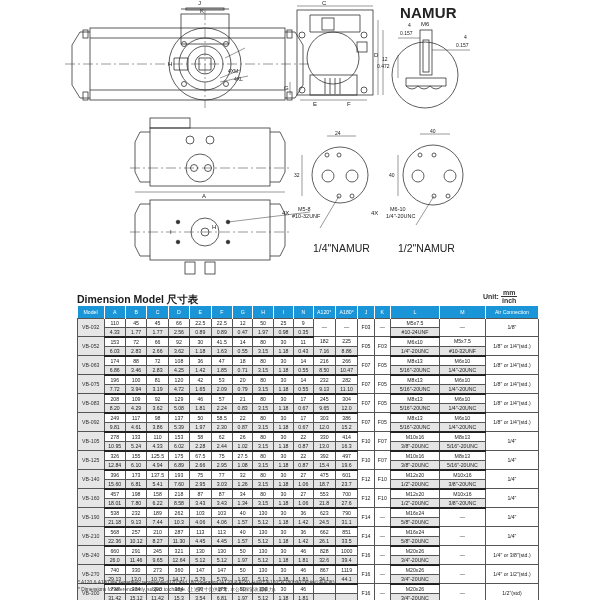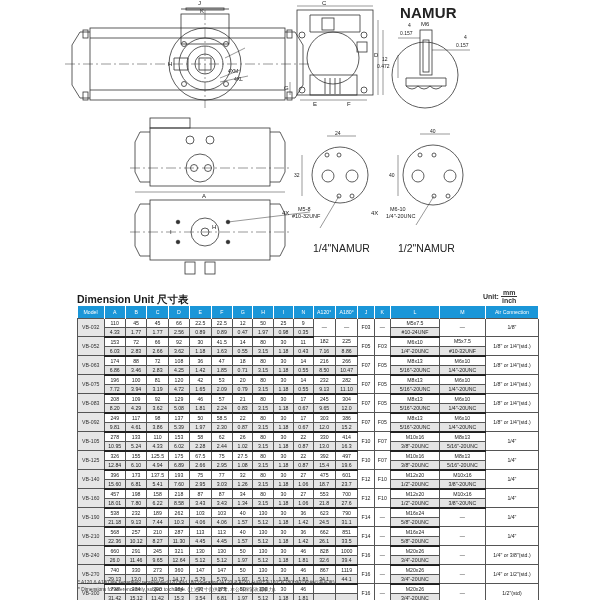--- a/index.html
+++ b/index.html
@@ -177,21 +177,21 @@
   <span class="lbl port-label" style="left:313px;top:242px">1/4"NAMUR</span>
 
   <span class="lbl" style="left:430px;top:128px;font-size:5px">40</span>
   <span class="lbl" style="left:389px;top:172px;font-size:5px">40</span>
   <span class="lbl" style="left:371px;top:210px;font-size:6px">4X</span>
   <span class="lbl" style="left:390px;top:206px;font-size:5.5px">M6-10</span>
   <span class="lbl" style="left:386px;top:213px;font-size:5.5px">1/4"-20UNC</span>
   <span class="lbl port-label" style="left:398px;top:242px">1/2"NAMUR</span>
 </div>
 
-<div class="table-title">Dimension Unit  尺寸表</div>
+<div class="table-title">Dimension Model  尺寸表</div>
 <div class="unit">
   <span>Unit:</span>
   <span class="frac">
     <span>mm</span>
     <span>inch</span>
   </span>
 </div>
 
 <table class="dim" id="dimtable">
   <colgroup>

